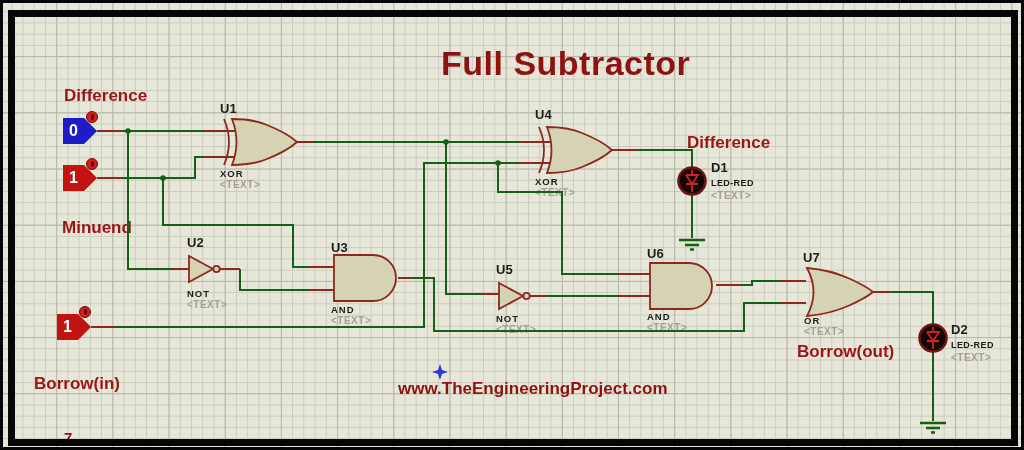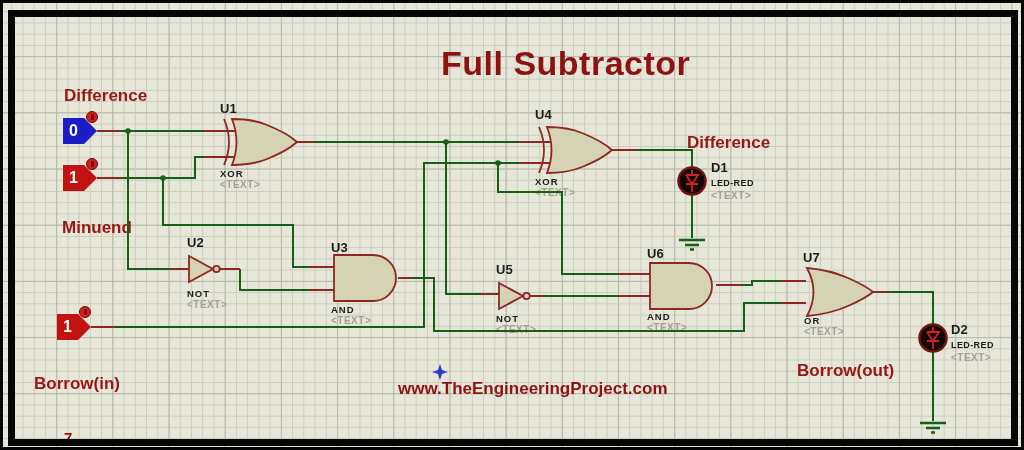--- a/index.html
+++ b/index.html
@@ -40,21 +40,21 @@
 
 <div id="canvas">
   <div class="abs watermark" style="left:398px;top:379px;">www.TheEngineeringProject.com</div>
   <div class="abs title" style="left:441px;top:44px;">Full Subtractor</div>
   <div class="abs pagemark" style="left:64px;top:429px;">7</div>
   <div id="dyn">
       <div class="abs lbl" style="left: 64px; top: 86px;">Difference</div>
       <div class="abs lbl" style="left: 42px; top: 218px; margin-left: 20px;">Minuend</div>
       <div class="abs lbl" style="left: 34px; top: 374px;">Borrow(in)</div>
       <div class="abs lbl" style="left: 687px; top: 133px;">Difference</div>
-      <div class="abs lbl" style="left: 797px; top: 361px;">Borrow(out)</div>
+      <div class="abs lbl" style="left: 797px; top: 342px;">Borrow(out)</div>
       <svg width="1024" height="450" class="gate-shape" id="wire-layer" style="left: 0px; top: 0px;">
         <polyline points="121,131 204,131" fill="none" stroke="#156015" stroke-width="2"></polyline>
         <polyline points="128,131 128,269 171,269" fill="none" stroke="#156015" stroke-width="2"></polyline>
         <polyline points="121,178 195,178 195,157 204,157" fill="none" stroke="#156015" stroke-width="2"></polyline>
         <polyline points="163,178 163,225 293,225 293,267 309,267" fill="none" stroke="#156015" stroke-width="2"></polyline>
         <polyline points="240,269 240,290 309,290" fill="none" stroke="#156015" stroke-width="2"></polyline>
         <polyline points="314,142 519,142" fill="none" stroke="#156015" stroke-width="2"></polyline>
         <polyline points="446,142 446,294 481,294" fill="none" stroke="#156015" stroke-width="2"></polyline>
         <polyline points="115,327 424,327 424,163 519,163" fill="none" stroke="#156015" stroke-width="2"></polyline>
         <polyline points="498,163 498,192 562,192 562,274 618,274" fill="none" stroke="#156015" stroke-width="2"></polyline>

